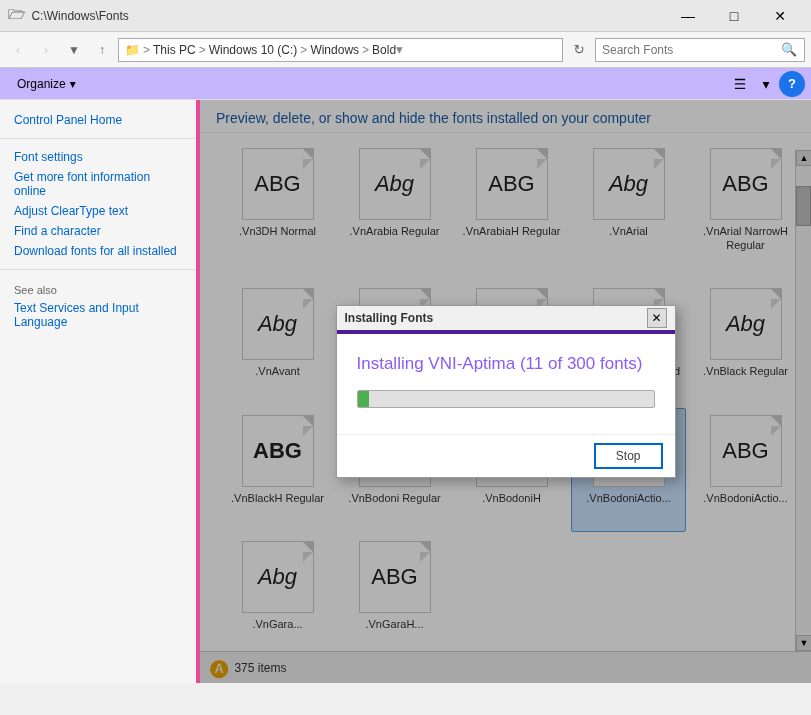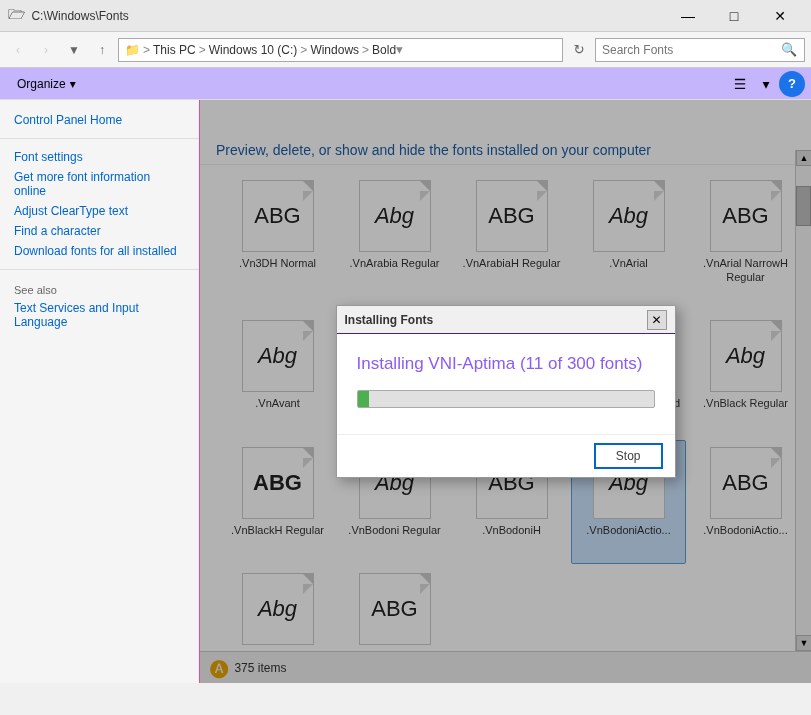--- a/index.html
+++ b/index.html
@@ -88,21 +88,21 @@
     
     .main-layout {
       display: flex;
       height: calc(715px - 32px - 36px - 32px - 32px);
     }
 
     
     .sidebar {
       width: 200px;
       background: #f5f5f5;
-      border-right: 1px solid #ec4899;
+      border-right: 4px solid #ec4899;
       padding: 10px 0;
       overflow-y: auto;
       flex-shrink: 0;
     }
     .sidebar-link {
       display: block; padding: 3px 14px; color: #0066cc; text-decoration: none; font-size: 12px; cursor: pointer;
     }
     .sidebar-divider { border: none; border-top: 1px solid #ddd; margin: 8px 0; }
     .sidebar-see-also { padding: 6px 14px 2px; font-size: 11px; color: #666; }
 
@@ -111,21 +111,21 @@
       flex: 1;
       background: white;
       overflow: hidden;
       position: relative;
     }
     .content-header {
       padding: 10px 16px 6px;
       border-bottom: 1px solid #eee;
     }
     .content-title {
-      color: #1a5fa8; font-size: 14px; font-weight: normal; margin-top: 32px;
+      color: #1a5fa8; font-size: 14px; font-weight: normal;
     }
 
     
     .font-grid {
       display: grid;
       grid-template-columns: repeat(5, 1fr);
       gap: 2px;
       padding: 8px;
       overflow-y: auto;
       height: calc(100% - 50px);
@@ -197,21 +197,21 @@
       position: absolute; top: 0; left: 0; right: 0; bottom: 0;
       background: rgba(0,0,0,0.3); z-index: 100;
       display: flex; align-items: center; justify-content: center;
     }
     .modal {
       background: white; border: 1px solid #999; box-shadow: 4px 4px 12px rgba(0,0,0,0.3);
       width: 340px;
     }
     .modal-title-bar {
       background: #f0f0f0; height: 28px; display: flex; align-items: center;
-      padding: 0 8px; border-bottom: 1px solid #4c1d95;
+      padding: 0 8px; border-bottom: 4px solid #4c1d95;
     }
     .modal-title { flex: 1; font-size: 12px; font-weight: 600; color: #333; }
     .modal-close-btn {
       width: 20px; height: 20px; border: 1px solid #999; background: #ddd;
       cursor: pointer; display: flex; align-items: center; justify-content: center;
       font-size: 12px;
     }
     .modal-body { padding: 20px 20px 10px; }
     .modal-msg { font-size: 17px; color: #8b5cf6; margin-bottom: 16px; }
     .progress-bar-track {

